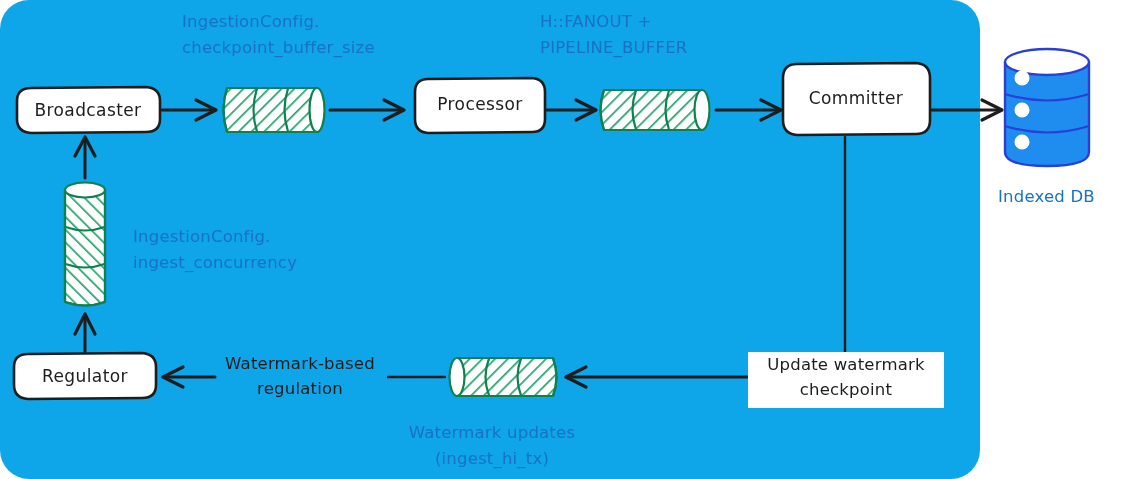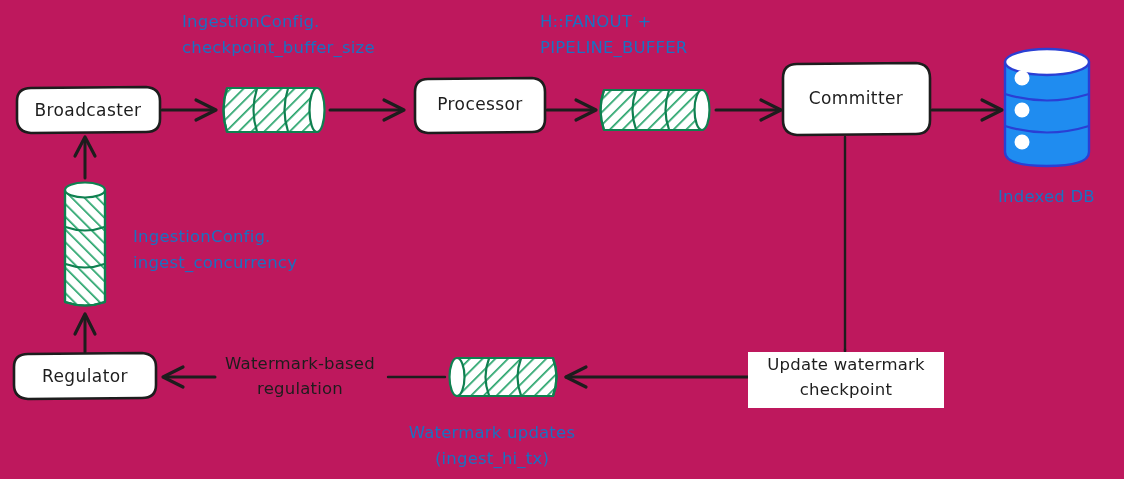--- a/index.html
+++ b/index.html
@@ -8,23 +8,24 @@
     background: #ffffff;
   }
   body {
     width: 1124px;
     height: 479px;
     font-family: "DejaVu Sans", sans-serif;
     overflow: hidden;
   }
   #diagram-root {
     position: relative;
-    width: 1124px;
+    width: 980px;
     height: 479px;
-    background: #be185d;
+    background: #0ea5e9;
+    border-radius: 29px;
   }
   svg.diagram {
     display: block;
     width: 1124px;
     height: 479px;
   }
   .node-label {
     font-family: "DejaVu Sans", sans-serif;
     font-size: 17px;
     fill: #1d1d1d;

